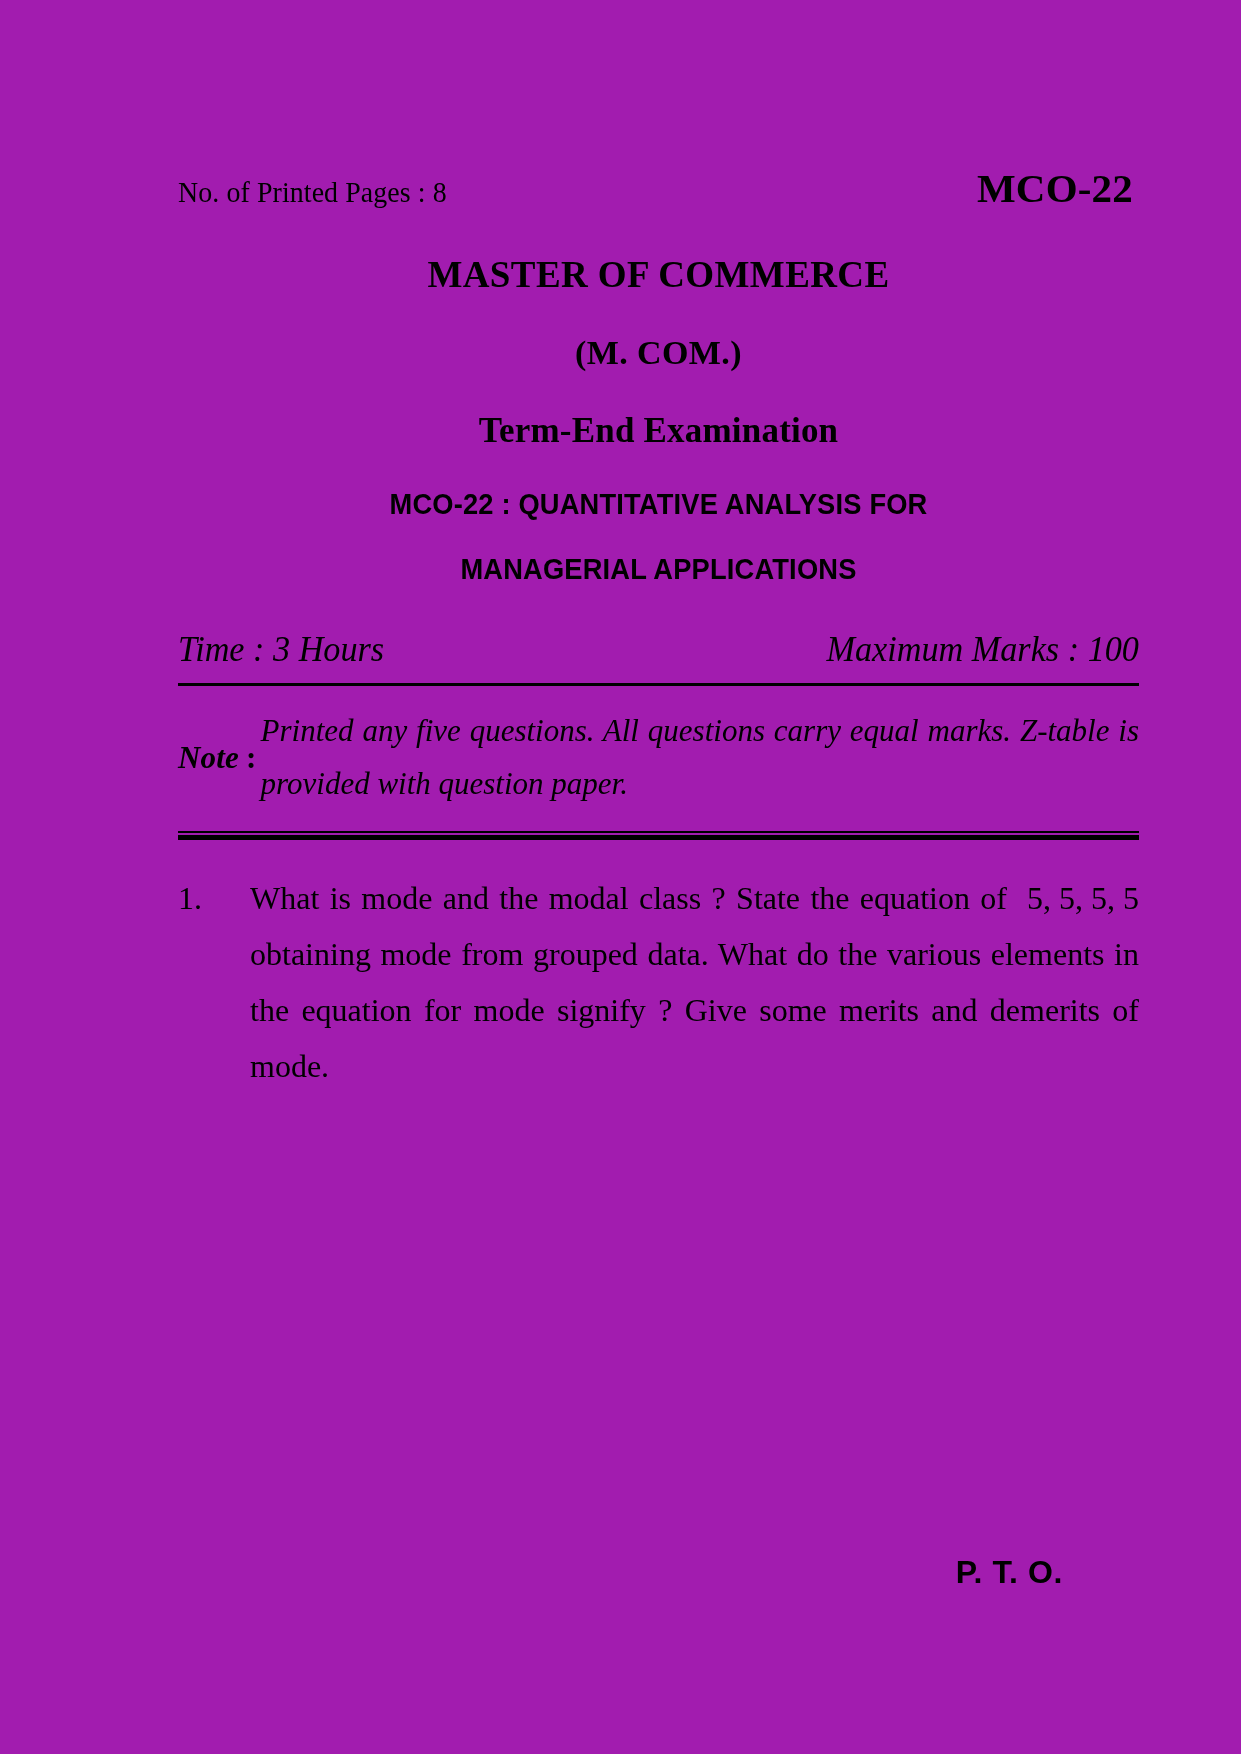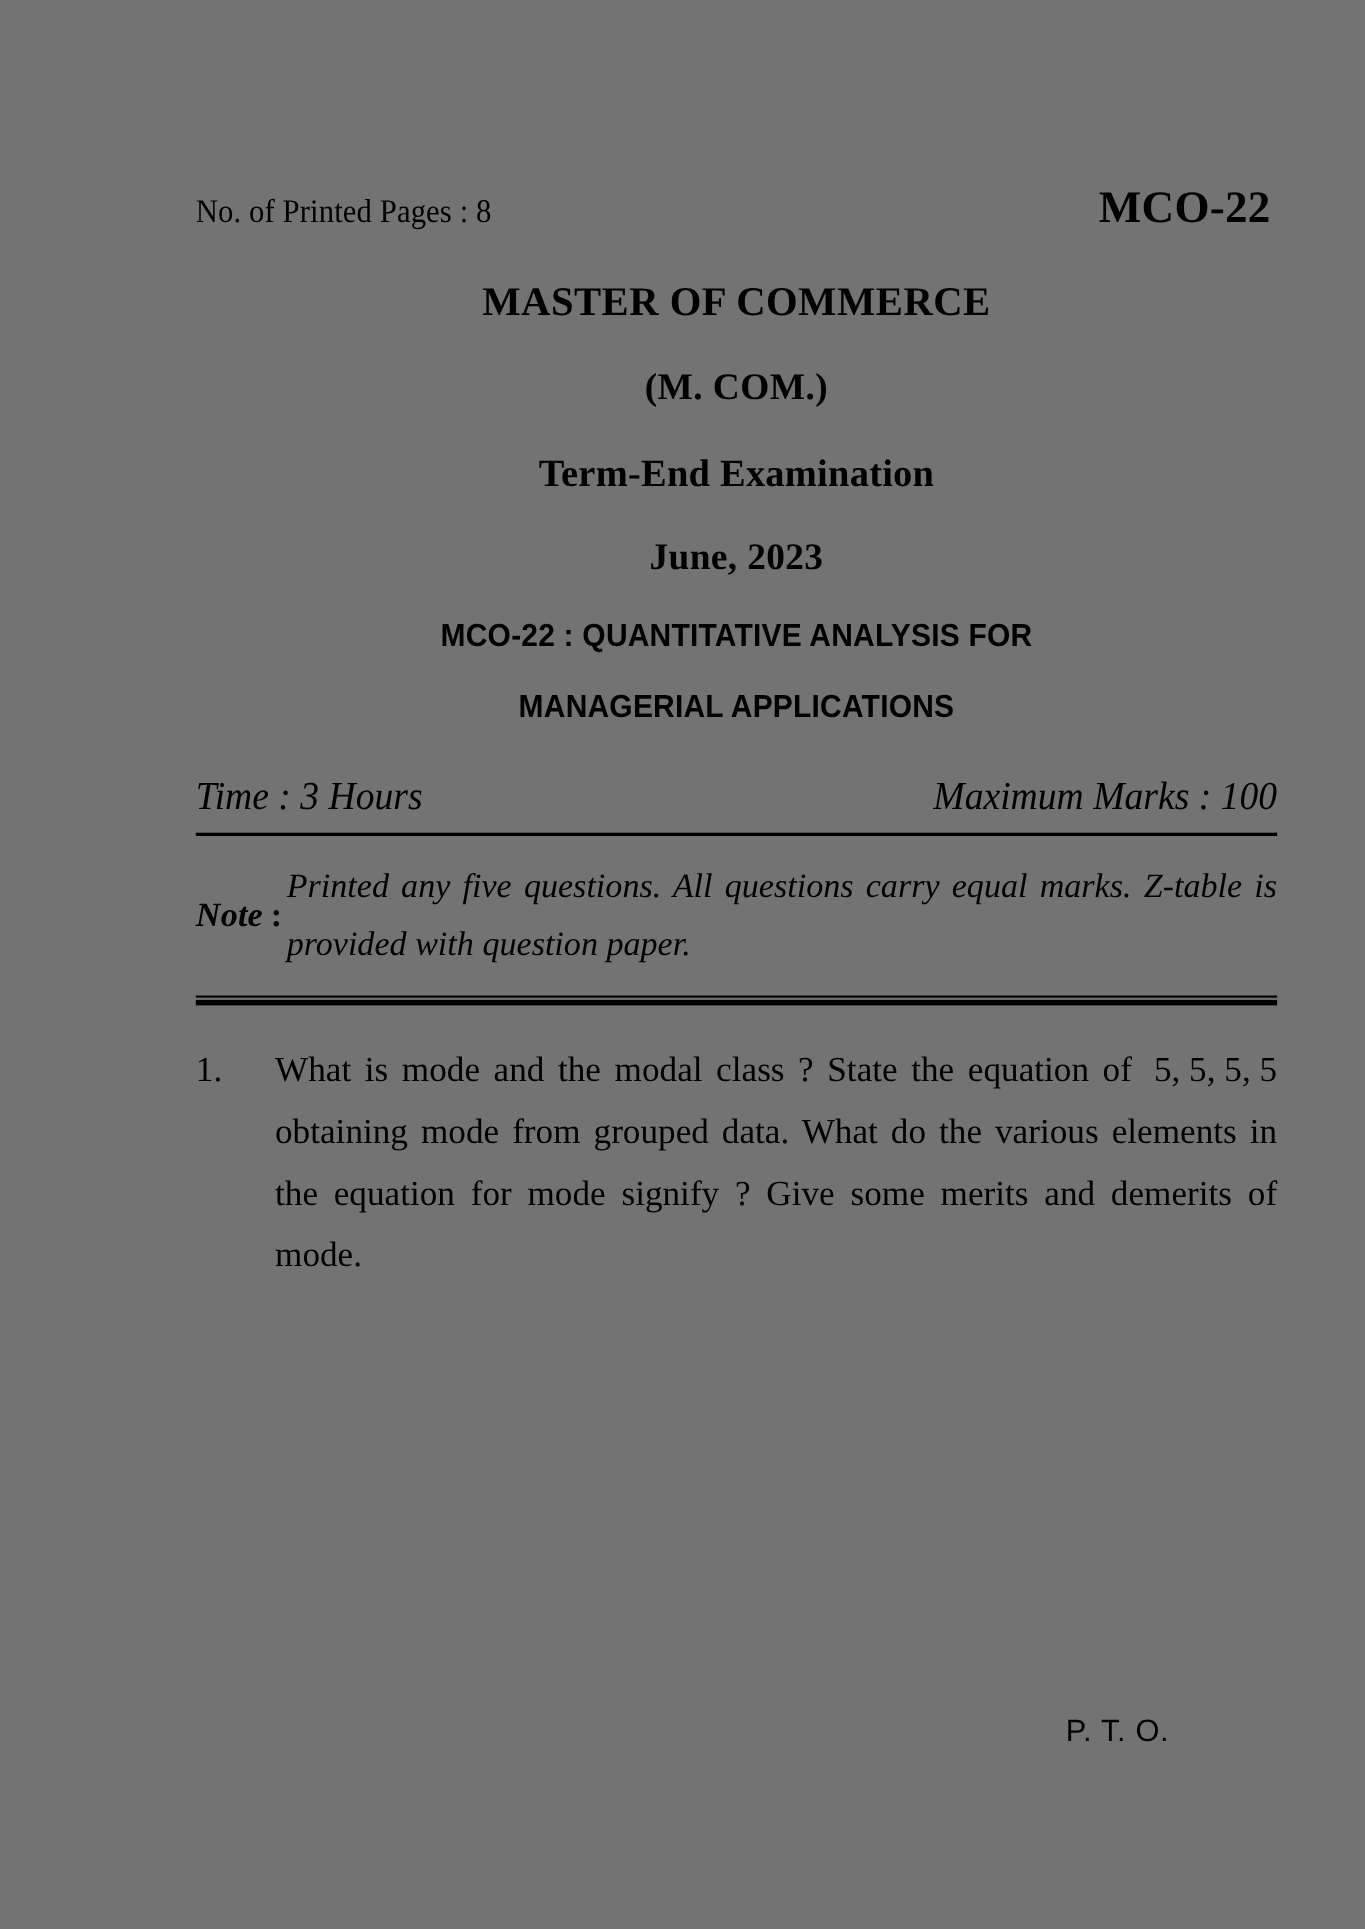--- a/index.html
+++ b/index.html
@@ -13,22 +13,22 @@
     font-family: "Liberation Serif", "DejaVu Serif", serif;
     color: #000000;
     -webkit-font-smoothing: antialiased;
   }
 
   .page {
     position: relative;
     width: 1241px;
     height: 1754px;
     box-sizing: border-box;
-    padding: 168px 80px 0 178px;
-    background: #737373;
+    padding: 168px 102px 0 178px;
+    background: #a21caf;
   }
 
   
   .header-row {
     display: flex;
     align-items: baseline;
     justify-content: space-between;
     height: 46px;
   }
   .printed-pages {
@@ -186,41 +186,40 @@
     margin-left: 20px;
     white-space: nowrap;
   }
 
   
   .pto {
     position: absolute;
     right: 178px;
     bottom: 166px;
     font-family: "Liberation Sans", "DejaVu Sans", sans-serif;
-    font-weight: normal;
-    font-size: 28px;
+    font-weight: bold;
+    font-size: 32px;
     letter-spacing: 0.6px;
     line-height: 1;
   }
 </style>
 </head>
 <body>
 
 <div class="page">
 
   <div class="header-row">
     <div class="printed-pages">No. of Printed Pages : 8</div>
     <div class="course-code">MCO-22</div>
   </div>
 
   <div class="title-block">
     <div class="title-line t-program">MASTER OF COMMERCE</div>
     <div class="title-line t-program-short">(M. COM.)</div>
     <div class="title-line t-exam">Term-End Examination</div>
-    <div class="title-line t-session">June, 2023</div>
     <div class="subject subject-1">MCO-22 : QUANTITATIVE ANALYSIS FOR</div>
     <div class="subject subject-2">MANAGERIAL APPLICATIONS</div>
   </div>
 
   <div class="time-marks">
     <span class="tm-left">Time : 3 Hours</span>
     <span class="tm-right">Maximum Marks : 100</span>
   </div>
 
   <div class="rule-single"></div>

